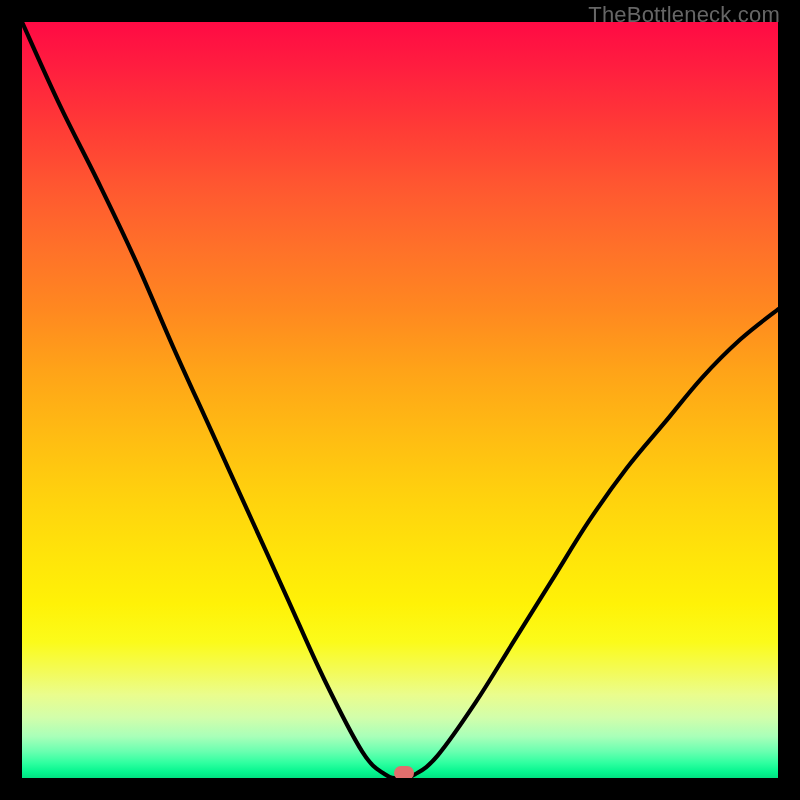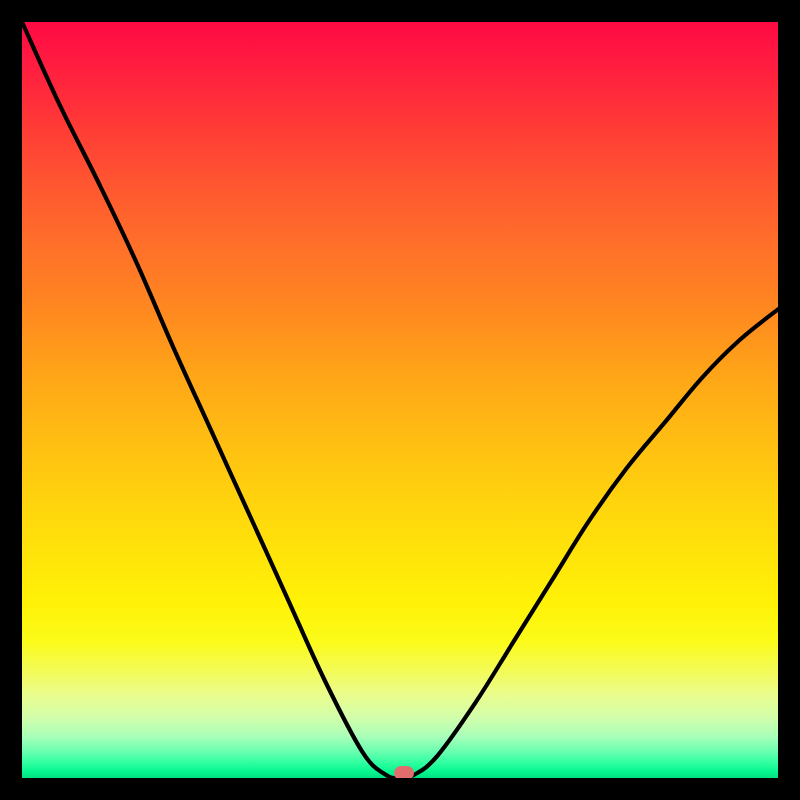--- a/index.html
+++ b/index.html
@@ -73,20 +73,21 @@
     background: #e16e6d;
     border-radius: 7px;
     transform: translate(-50%, -50%);
   }
 </style>
 </head>
 <body>
 
 <div class="frame">
 
+  <div class="watermark">TheBottleneck.com</div>
 
   <div class="plot-area">
     <div class="gradient"></div>
 
     <svg class="curve" viewBox="0 0 756 756" preserveAspectRatio="none">
       <path id="curve-path" d="M 0 0 C 6.804 14.968799999999995, 24.192000000000004 54.58319999999997, 37.800000000000004 83.15999999999997 C 51.408 111.73679999999996, 61.99200000000001 130.8636, 75.60000000000001 158.76 C 89.20800000000001 186.6564, 99.79199999999999 208.20239999999998, 113.39999999999999 238.14 C 127.008 268.0776, 137.592 294.46200000000005, 151.20000000000002 325.08000000000004 C 164.80800000000002 355.69800000000004, 175.392 378.30240000000003, 189 408.24 C 202.608 438.1776, 213.19199999999998 461.46240000000006, 226.79999999999998 491.40000000000003 C 240.408 521.3376000000001, 250.99199999999996 544.6224, 264.59999999999997 574.56 C 278.20799999999997 604.4975999999999, 288.79200000000003 629.8236, 302.40000000000003 657.72 C 316.00800000000004 685.6164, 329.3136 712.53, 340.2 729.54 C 351.08639999999997 746.55, 356.076 747.4572000000001, 362.88 752.22 C 369.68399999999997 756.9828, 372.5568 756, 378 756 C 383.4432 756, 386.31600000000003 756.3024, 393.12 752.22 C 399.924 748.1376, 404.91360000000003 746.2476, 415.8 733.32 C 426.6864 720.3924000000001, 439.99199999999996 700.812, 453.59999999999997 680.4 C 467.20799999999997 659.9879999999999, 477.79200000000003 641.6928, 491.40000000000003 619.9200000000001 C 505.00800000000004 598.1472000000001, 515.592 581.2128, 529.1999999999999 559.44 C 542.8079999999999 537.6672000000001, 553.3919999999999 519.372, 567 498.96 C 580.6080000000001 478.548, 591.192 463.73040000000003, 604.8000000000001 446.04 C 618.4080000000001 428.3496, 628.9920000000001 417.00960000000003, 642.6 400.68 C 656.208 384.3504, 666.792 370.2888, 680.4 355.32 C 694.0079999999999 340.3512, 704.5919999999999 329.7672, 718.1999999999999 317.52000000000004 C 731.808 305.2728000000001, 749.196 292.7232, 756 287.28000000000003" stroke="#000" stroke-width="4.2" fill="none" stroke-linecap="round" stroke-linejoin="round"></path>
     </svg>
 
     <div id="marker" class="marker" style="left: 381.78px; top: 751.464px; background: rgb(225, 110, 109);"></div>
   </div>

